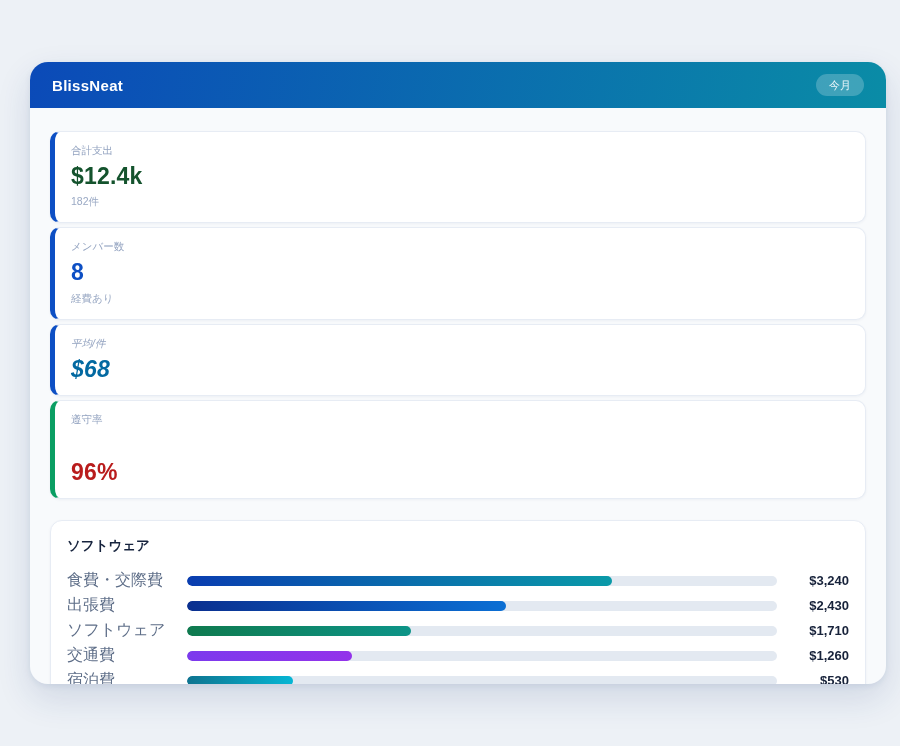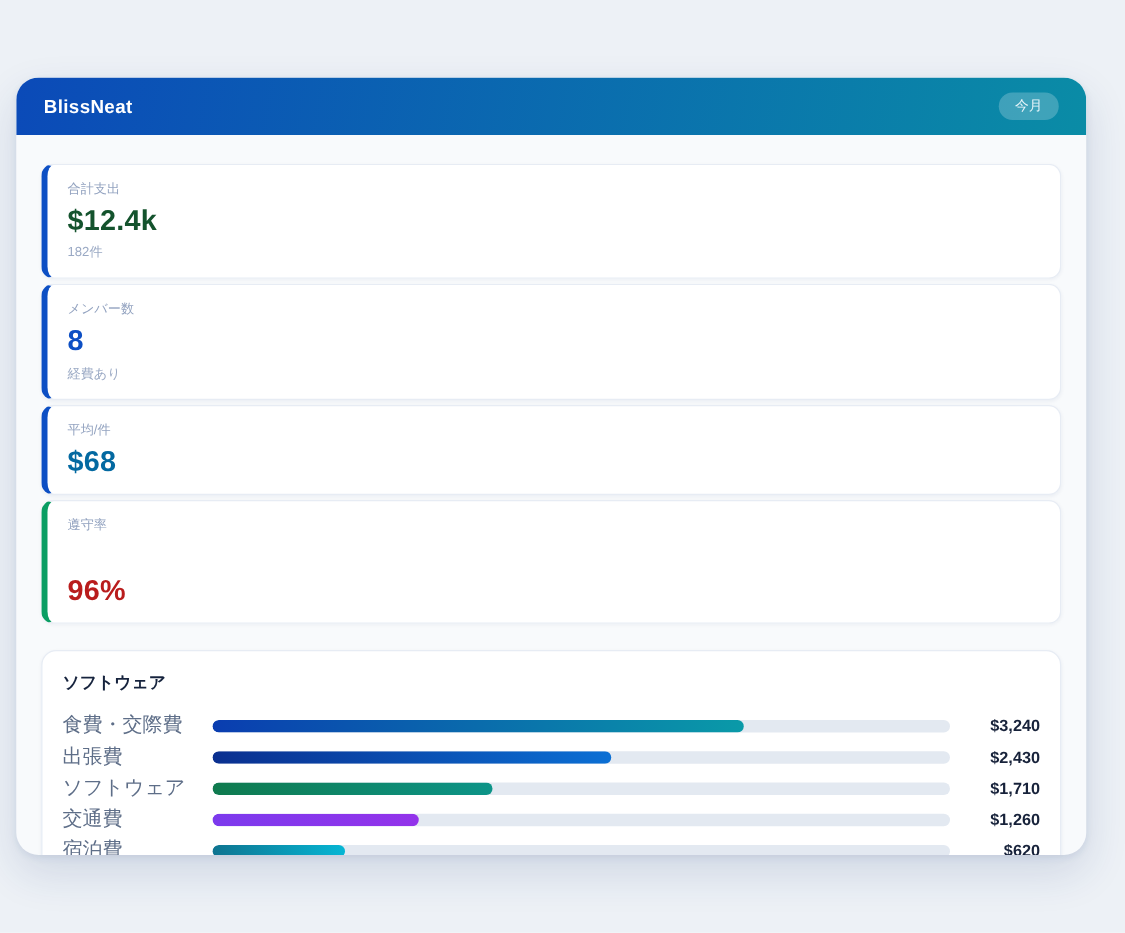--- a/index.html
+++ b/index.html
@@ -6,21 +6,21 @@
     margin: 0;
     padding: 0;
     width: 900px;
     height: 746px;
     background: #edf1f6;
     font-family: "Liberation Sans", "DejaVu Sans", sans-serif;
     -webkit-font-smoothing: antialiased;
   }
   .panel {
     position: absolute;
-    left: 13px;
+    left: 30px;
     top: 62px;
     width: 856px;
     height: 622px;
     background: #f8fafc;
     border-radius: 18px;
     box-shadow: 0 14px 34px rgba(30, 60, 120, 0.14), 0 2px 6px rgba(30,60,120,0.08);
     overflow: hidden;
   }
   .app-header {
     height: 46px;
@@ -137,21 +137,21 @@
       <div class="stat-value" style="color: #14532d;">$12.4k</div>
       <div class="stat-sub">182件</div>
     </div>
 
     <div class="stat-card" style="border-left-color: rgb(13, 79, 196);">
       <div class="stat-label">メンバー数</div>
       <div class="stat-value" style="color: rgb(13, 79, 196);">8</div>
       <div class="stat-sub">経費あり</div>
     </div>
 
-    <div class="stat-card" style="border-left-color: rgb(13, 79, 196);">
+    <div class="stat-card" style="border-left-color: rgb(13, 79, 196); font-style: italic;">
       <div class="stat-label">平均/件</div>
       <div class="stat-value" style="color: #0369a1;">$68</div>
     </div>
 
     <div class="stat-card" style="border-left-color: rgb(10, 158, 99);">
       <div class="stat-label">遵守率</div>
       <div class="stat-value" style="color: #b91c1c; margin-top: 33px;">96%</div>
     </div>
 
     <div class="category-card">
@@ -187,19 +187,19 @@
             <div class="bar-fill" style="width: 28%; background: linear-gradient(90deg, rgb(124, 58, 237), rgb(147, 51, 234));"></div>
           </div>
         <div class="cat-value">$1,260</div>
       </div>
 
       <div class="cat-row">
         <div class="cat-label">宿泊費</div>
         <div class="bar-track">
             <div class="bar-fill" style="width: 18%; background: linear-gradient(90deg, rgb(14, 116, 144), rgb(6, 182, 212));"></div>
           </div>
-        <div class="cat-value">$620</div>
+        <div class="cat-value">$530</div>
       </div>
 
     </div>
 
   </div>
 </div>
 
 </body></html>

